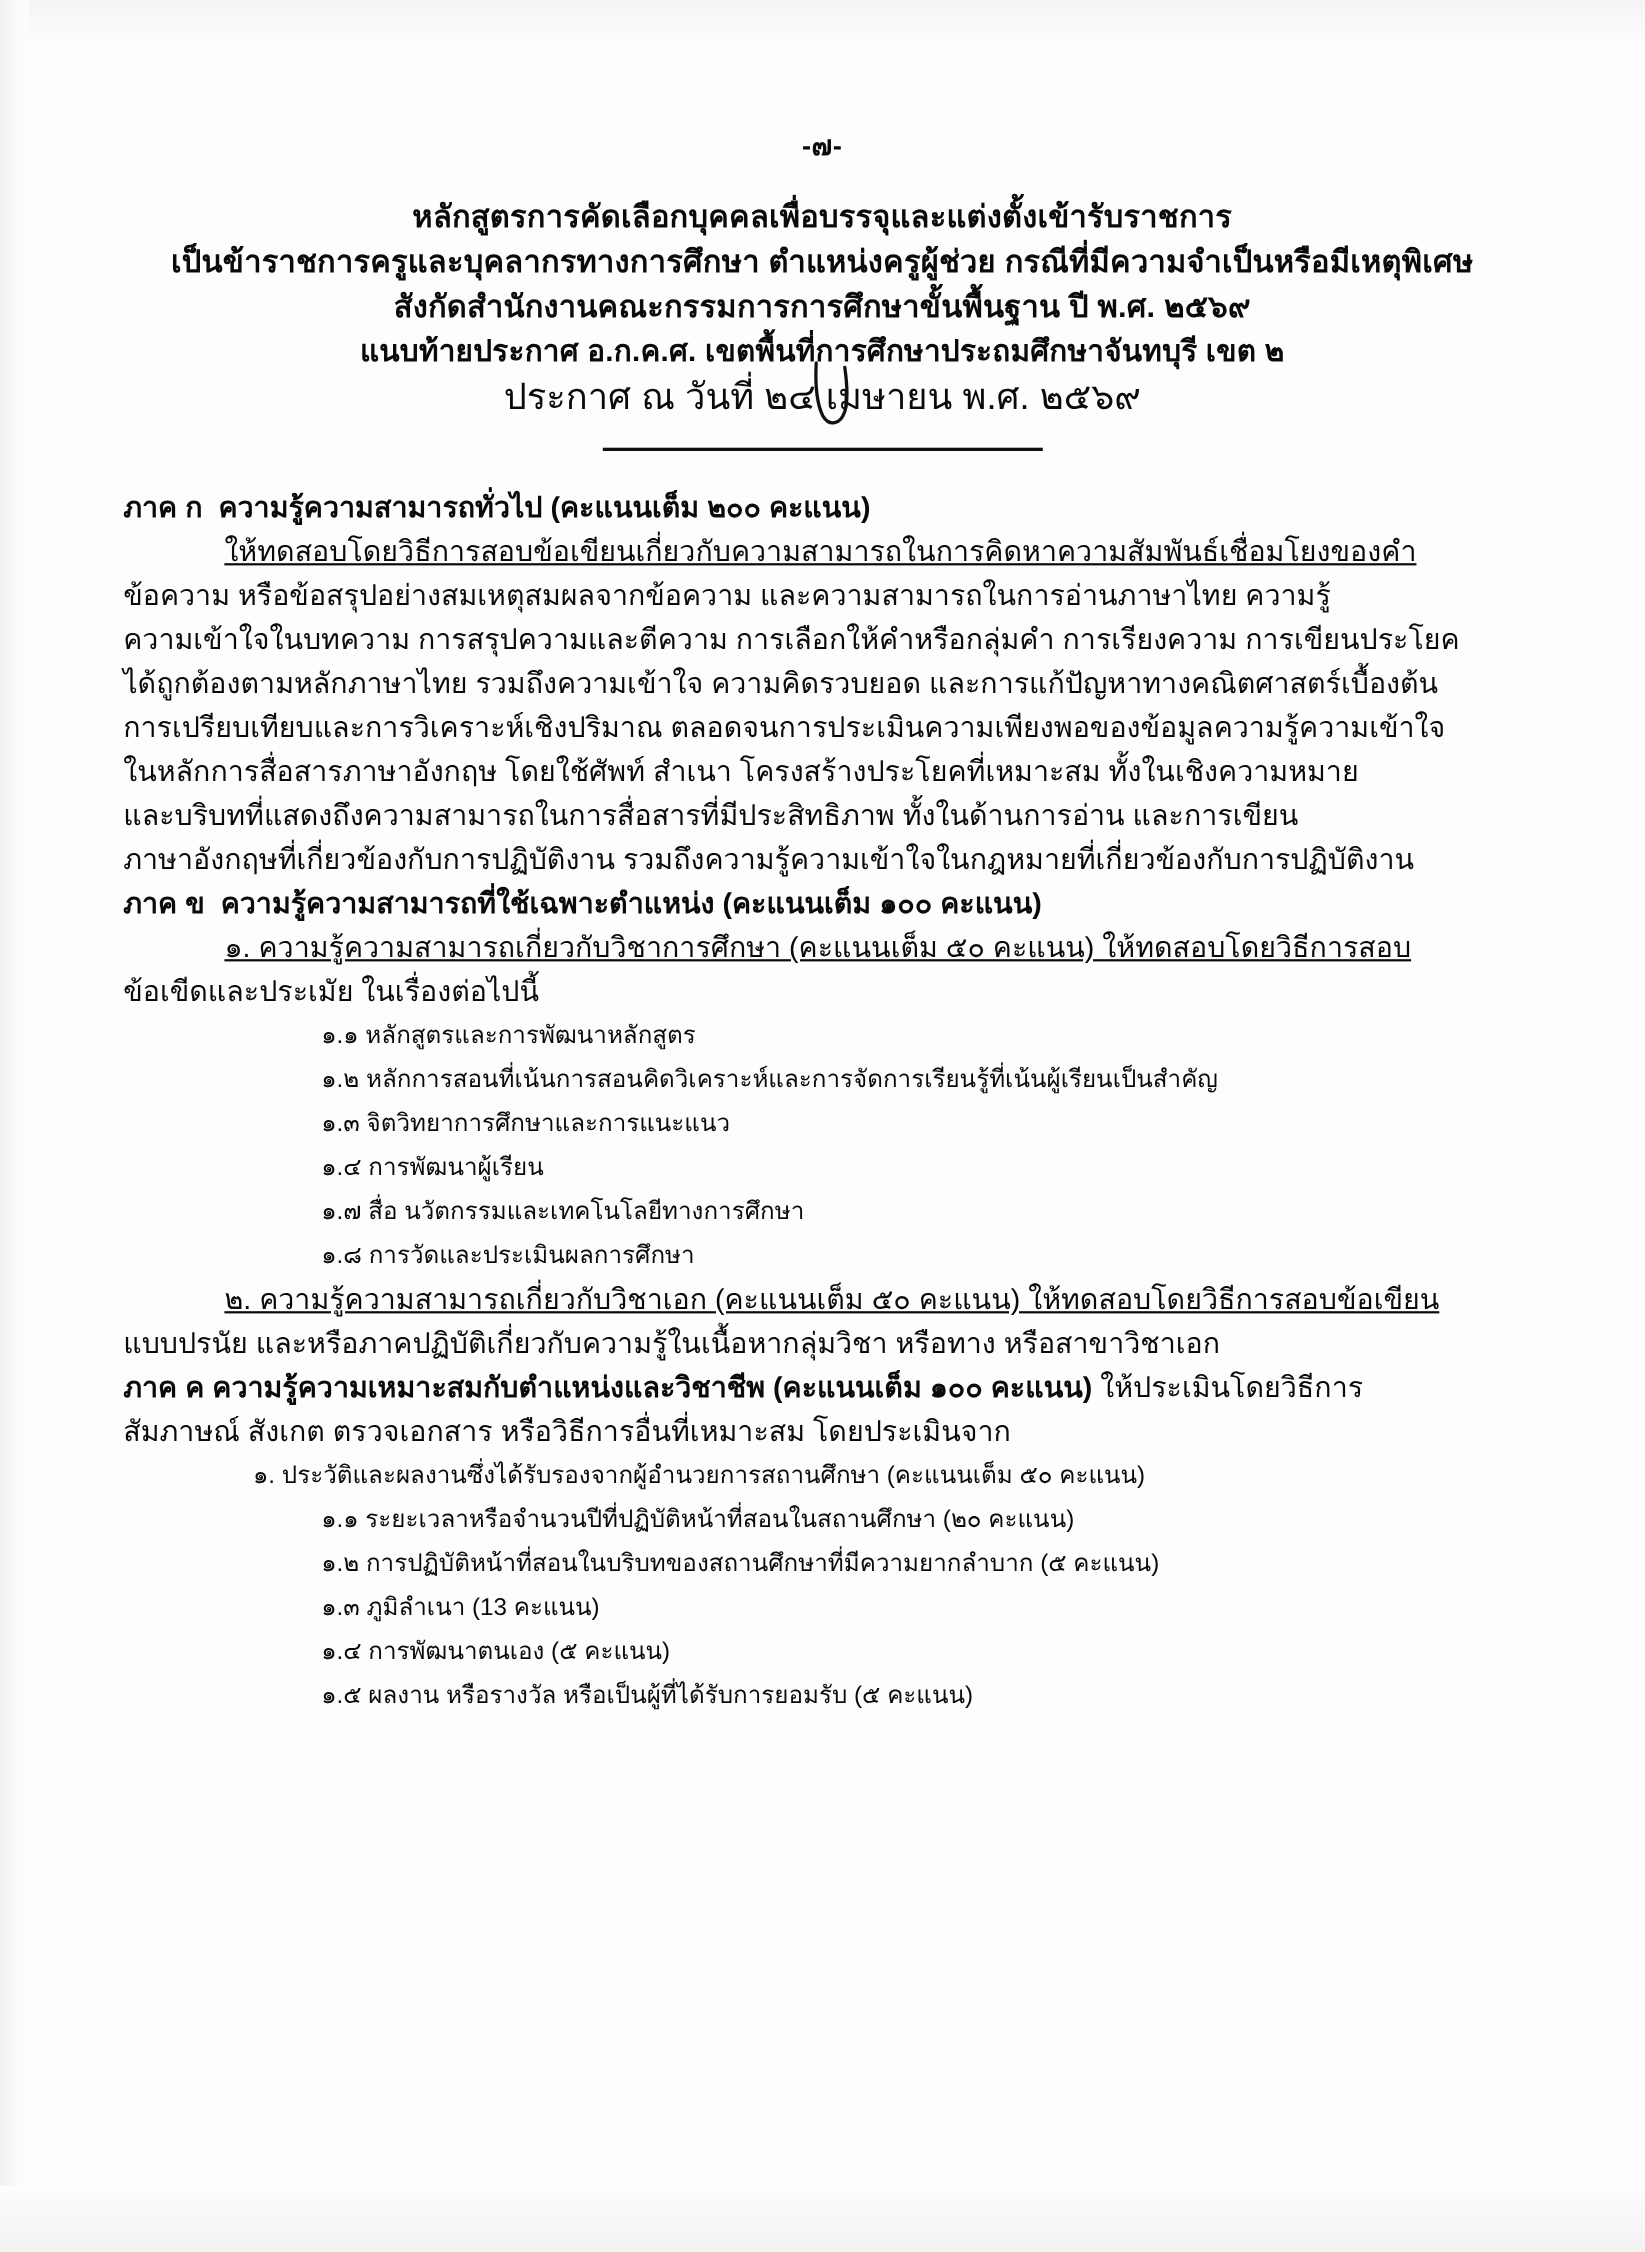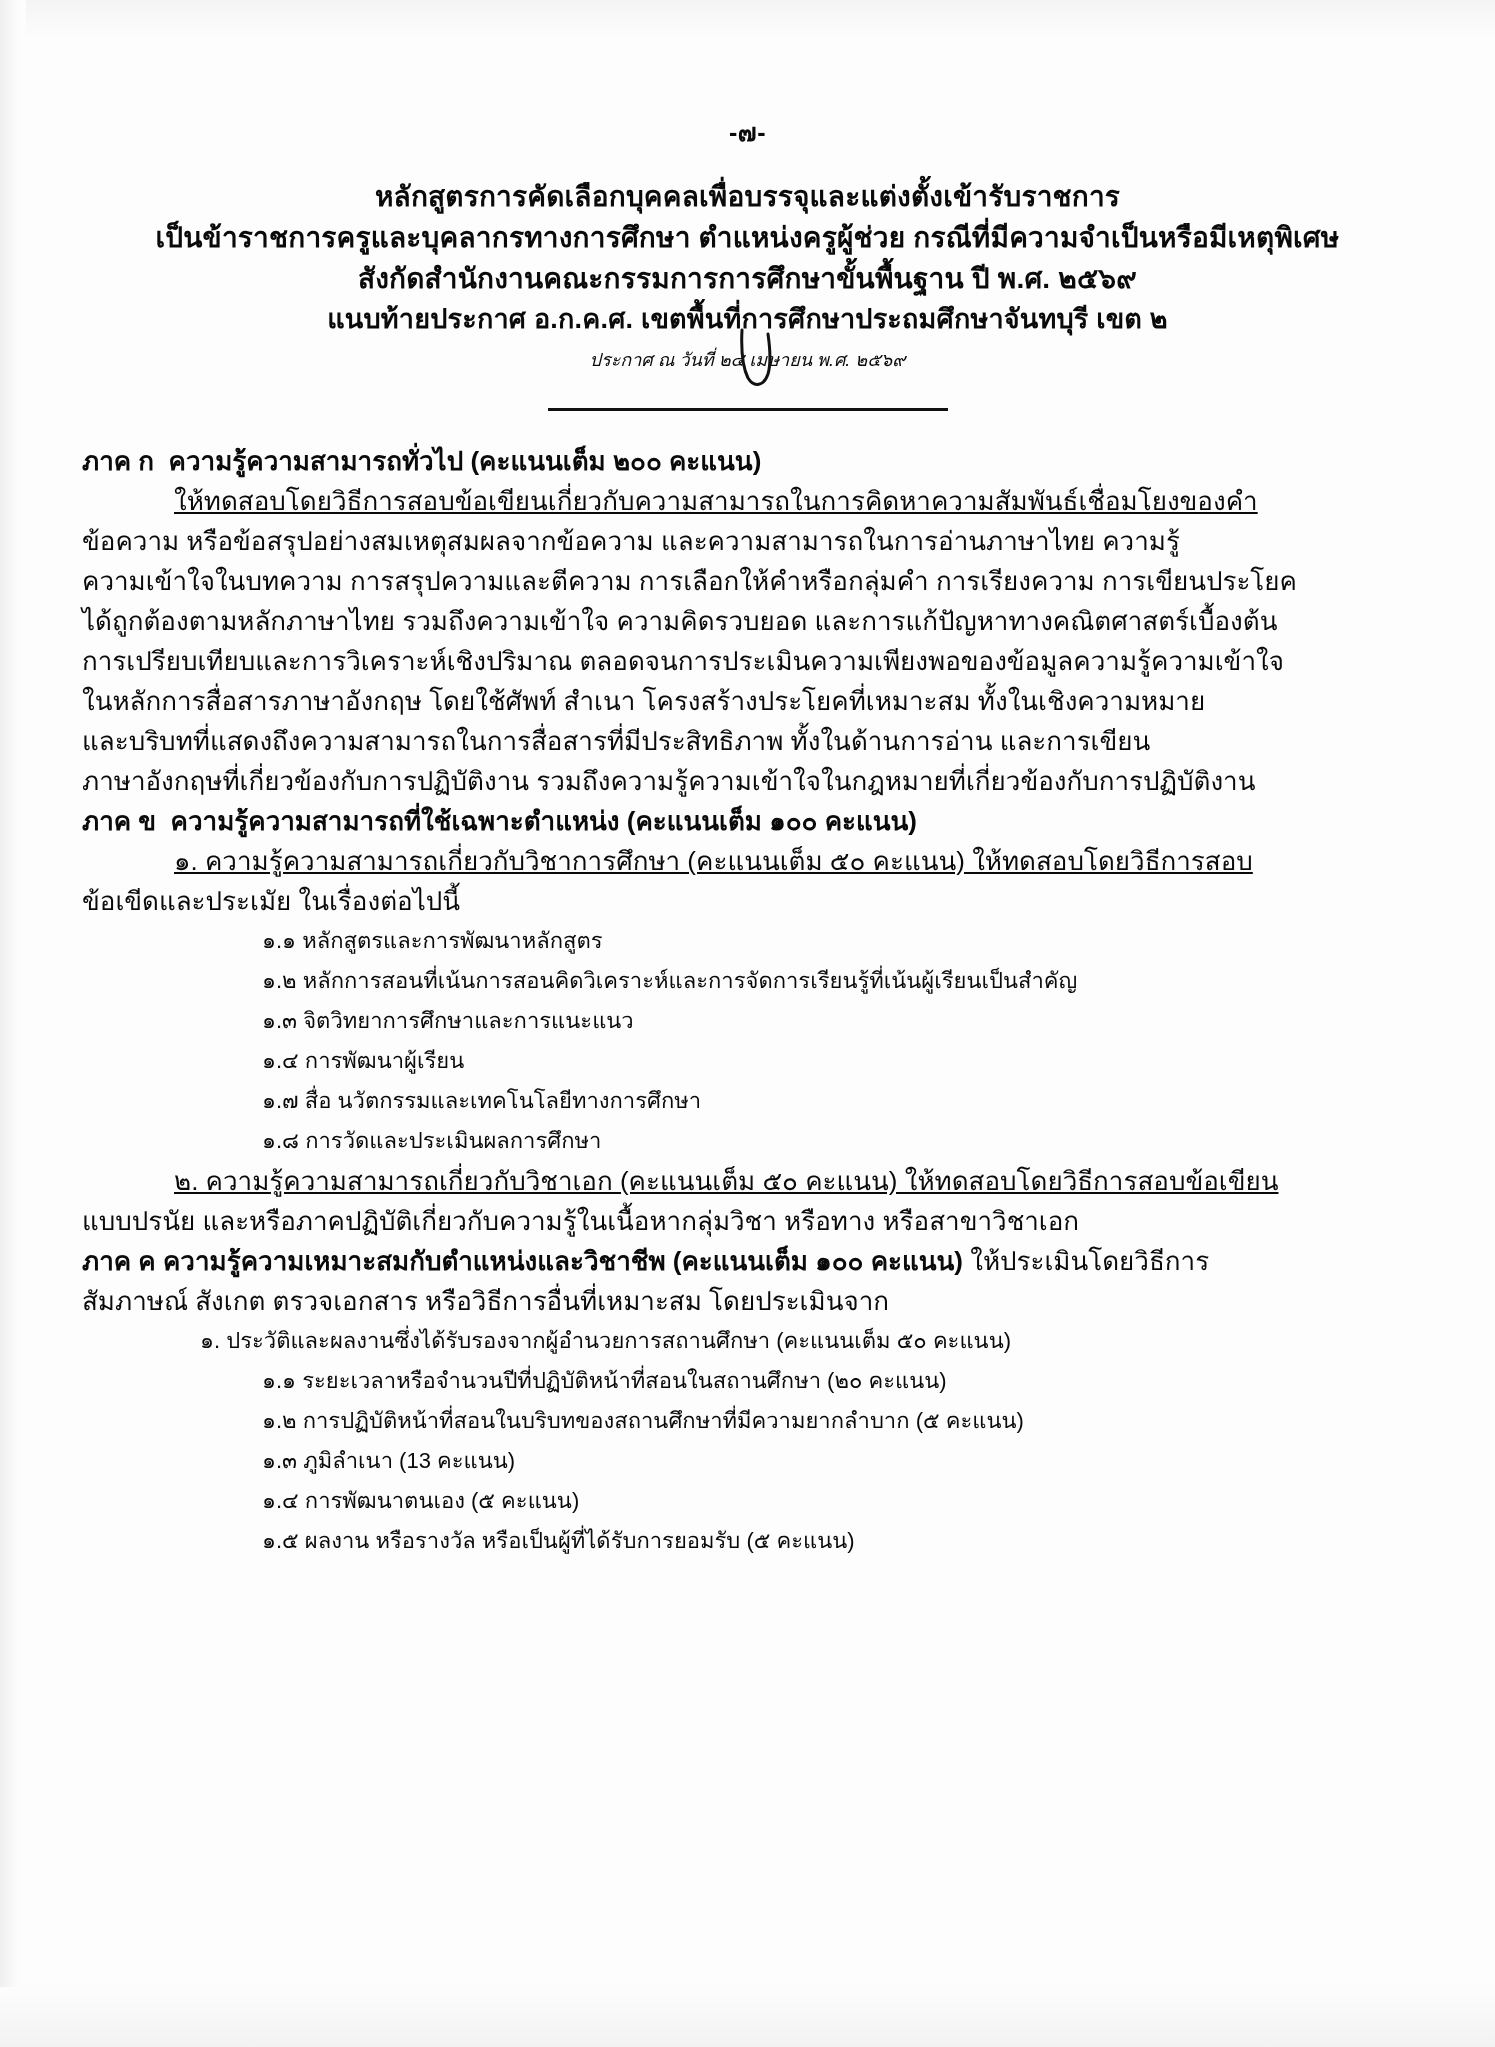--- a/index.html
+++ b/index.html
@@ -66,42 +66,41 @@
     line-height: 41px;
     letter-spacing: 0.2px;
   }
   .subtitle-line {
     font-size: 27px;
     font-weight: 700;
     line-height: 41px;
     letter-spacing: 0.2px;
   }
   .date-line {
-    font-size: 18px;
+    font-size: 33px;
     font-weight: 400;
     line-height: 41px;
     position: relative;
     display: inline-block;
-    font-style: italic;
   }
 
   .rule-wrap {
     text-align: center;
     margin-top: 16px;
   }
   .rule {
     display: inline-block;
     width: 400px;
     height: 3px;
     background: #111111;
   }
 
   .body-block {
     margin-top: 26px;
-    padding-left: 82px;
+    padding-left: 112px;
     padding-right: 130px;
   }
 
   .para {
     font-size: 26px;
     line-height: 40px;
     text-align: left;
     white-space: pre-wrap;
   }
   .para.bold {

